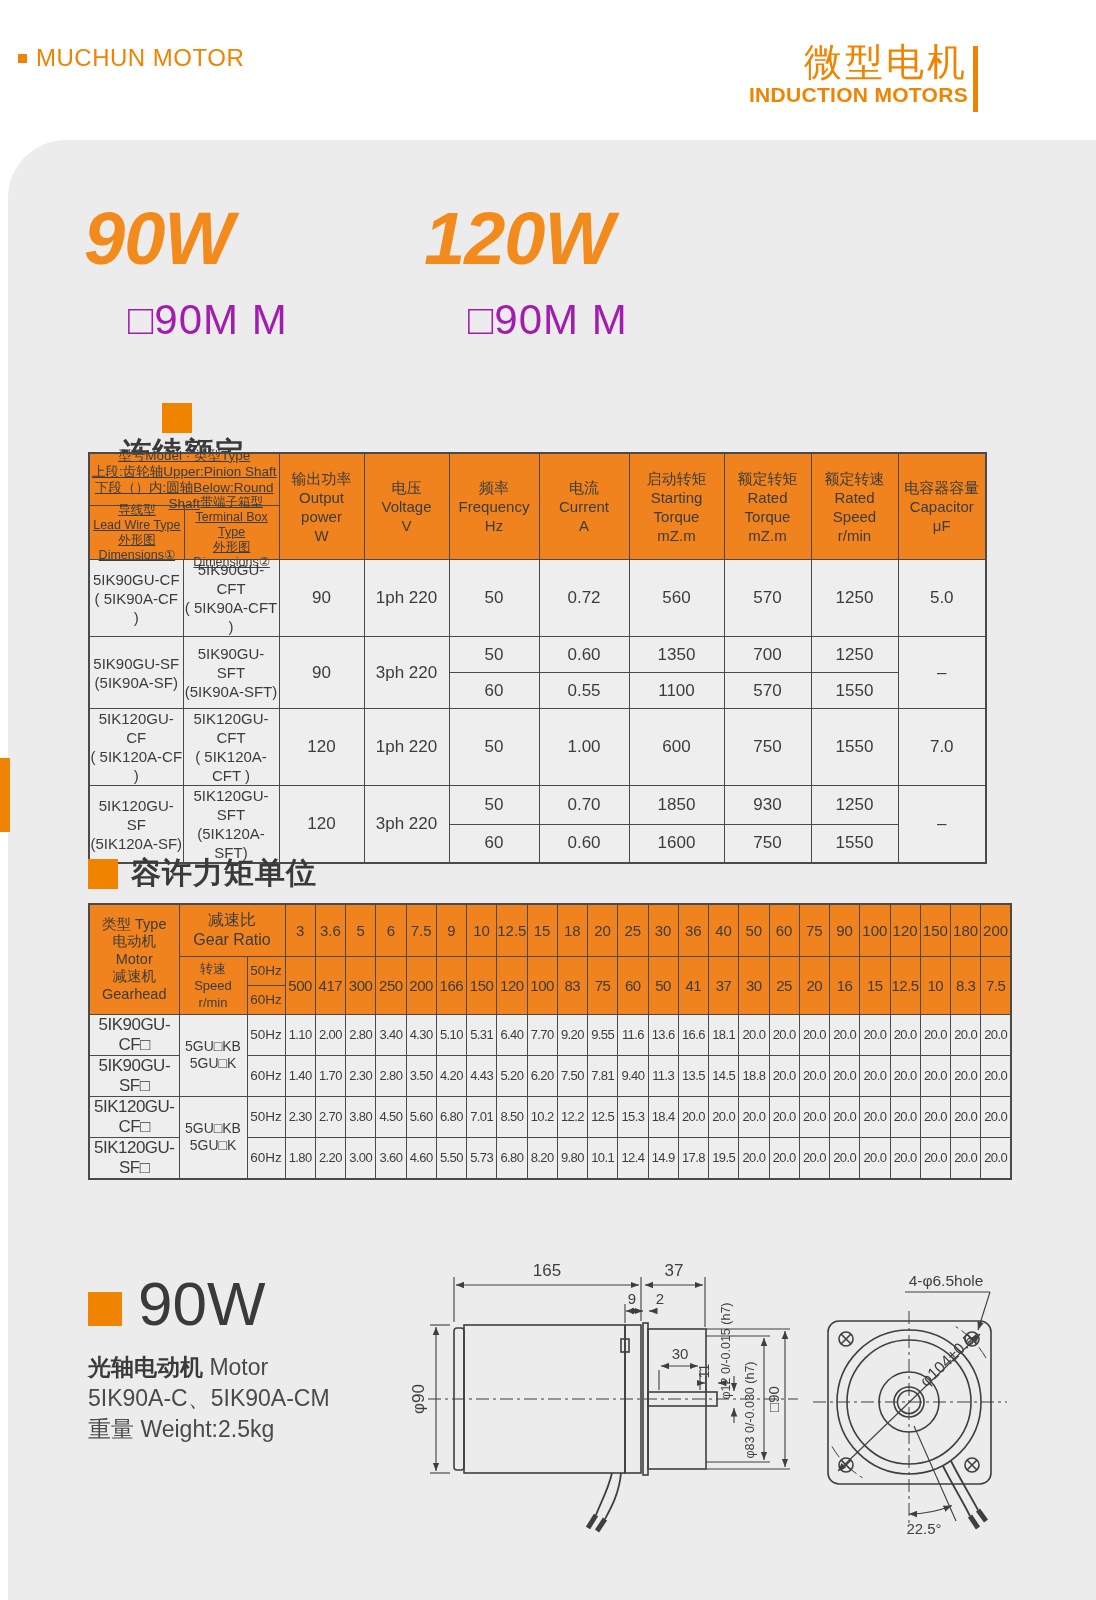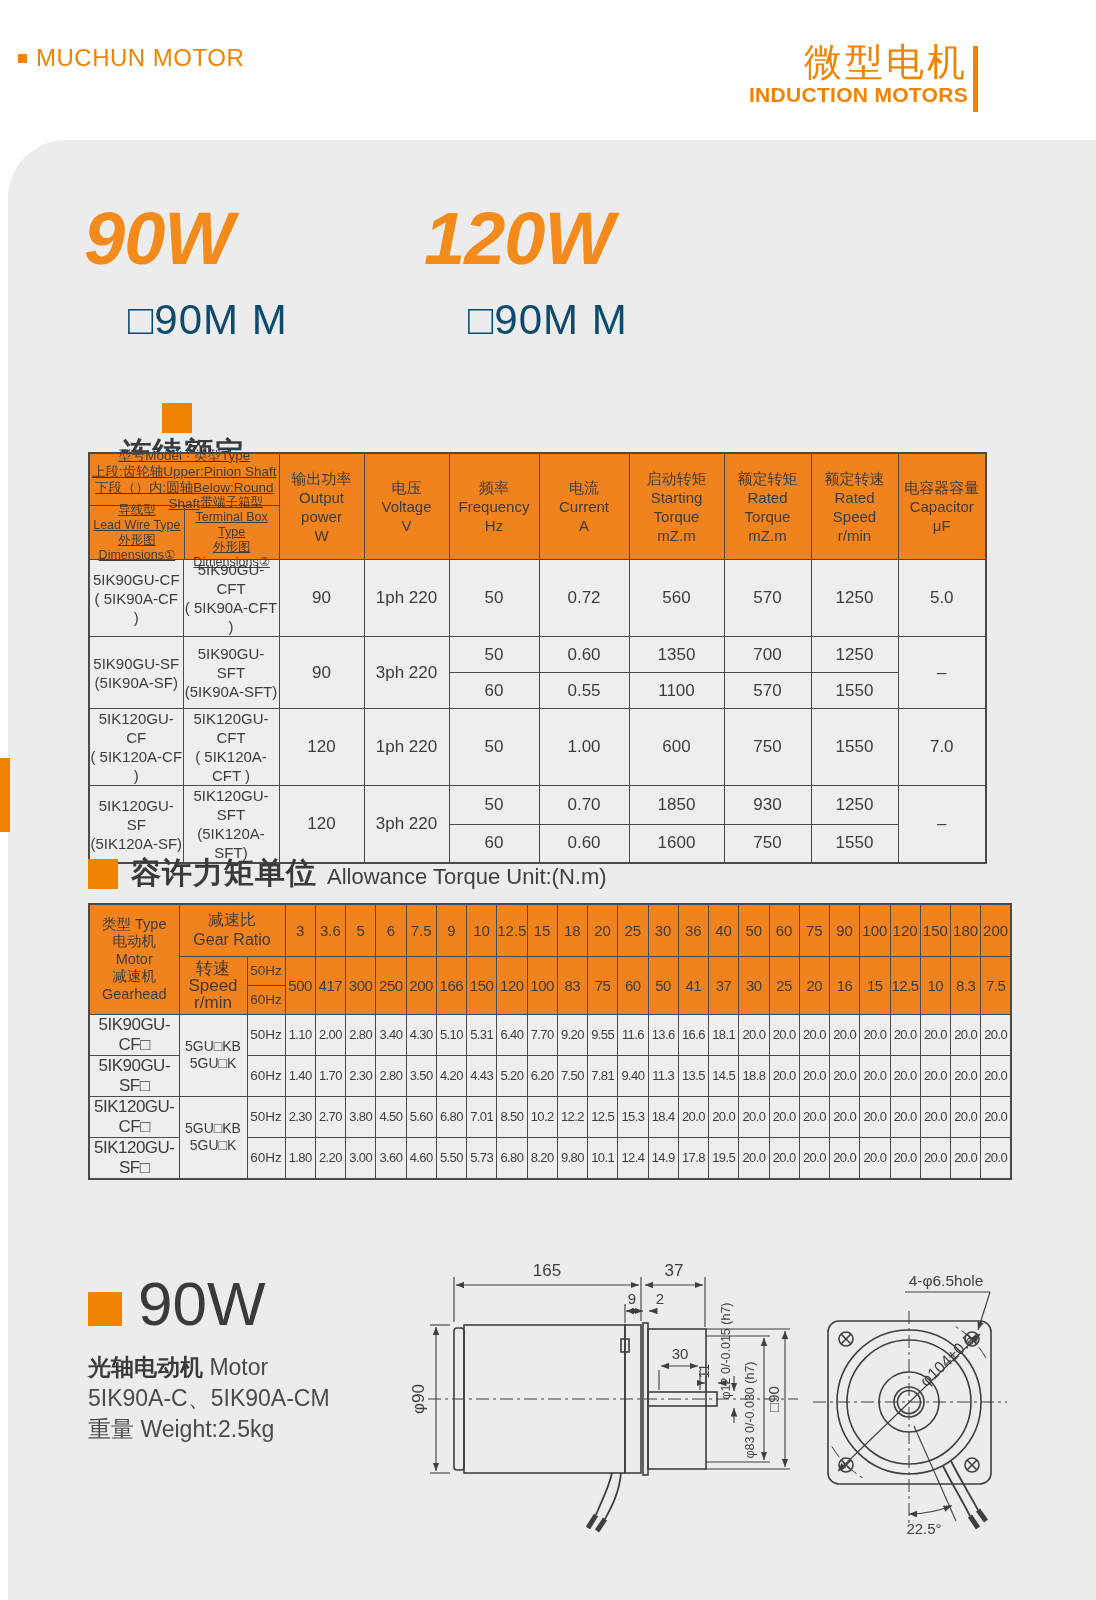--- a/index.html
+++ b/index.html
@@ -13,21 +13,21 @@
     background:#ececec;border-top-left-radius:58px;}
   .brand{left:18px;top:44px;font-size:24px;font-weight:normal;color:#f08300;
     display:flex;align-items:center;letter-spacing:0.5px;}
   .brand-bullet{width:9px;height:9px;background:#f08300;margin-right:9px;display:inline-block;}
   .hdr-right{right:128px;top:42px;text-align:right;color:#f08300;}
   .hdr-right .cn{font-size:38px;font-weight:normal;letter-spacing:3px;line-height:40px;}
   .hdr-right .en{font-size:21px;font-weight:bold;letter-spacing:0.3px;line-height:26px;}
   .hdr-bar{right:118px;top:46px;width:5px;height:66px;background:#f08300;}
   
   .ptitle{font-size:74px;font-weight:bold;font-style:italic;color:#f28b1b;letter-spacing:-1px;}
-  .pframe{font-size:42px;color:#0c4a6e;letter-spacing:1px;padding-left:44px;}
+  .pframe{font-size:42px;color:#a21caf;letter-spacing:1px;padding-left:44px;}
   
   .sec{display:flex;align-items:center;}
   .sec .sq{width:30px;height:30px;background:#f08300;margin-right:13px;}
   .sec .cn{font-size:30px;font-weight:bold;color:#3a3a3a;letter-spacing:1px;}
   .sec .en{font-size:22px;color:#404040;margin-left:10px;padding-top:6px;}
   
   table{border-collapse:collapse;table-layout:fixed;}
   th,td{border:1.5px solid #4a4a4a;text-align:center;vertical-align:middle;padding:0;
     font-weight:normal;color:#3c3c3c;}
   thead th{background:#f0831e;}
@@ -47,21 +47,21 @@
   .t1 td.model{font-size:15px;line-height:19px;}
   .t1 tr.r54{height:54px;}
   .t1 tr.r36{height:36px;}
   
   .t2{left:88px;top:903px;width:922px;border:2px solid #4a4a4a;}
   .t2 tr.h1{height:52px;}
   .t2 tr.h2{height:58px;}
   .t2 tbody tr{height:27px;}
   .t2 th.corner{font-size:14.5px;line-height:17.5px;}
   .t2 th.ratio{font-size:16px;line-height:20px;}
-  .t2 th.speedlbl{font-size:17px;line-height:17px;}
+  .t2 th.speedlbl{font-size:13px;line-height:17px;}
   .t2 th.hzstack{padding:0;font-size:13.5px;}
   .t2 th.hzstack div{height:28px;line-height:28px;}
   .t2 th.hzstack div:first-child{border-bottom:1.5px solid #4a4a4a;}
   .t2 tr.h1 th[data-name="cell"]{font-size:15px;}
   .t2 tr.h2 th[data-name="cell"]{font-size:15px;letter-spacing:-0.5px;}
   .t2 td[data-name="cell"]{font-size:13px;letter-spacing:-0.6px;}
   .t2 td.model{font-size:17px;letter-spacing:-0.5px;}
   .t2 td.gear{font-size:14px;line-height:17px;}
   .t2 td.hz{font-size:13.5px;}
   
@@ -269,21 +269,20 @@
       <td data-name="starting-torque">1600</td>
       <td data-name="rated-torque">750</td>
       <td data-name="rated-speed">1550</td>
     </tr>
   </tbody>
 </table>
 
 <div class="abs sec" style="left:88px;top:853px;" data-name="section-allowance-torque">
   <span class="sq" data-name="section-square-icon"></span>
   <span class="cn" data-name="section-title-cn">容许力矩单位</span>
-  <span class="en" data-name="section-title-en">Allowance Torque Unit:(N.m)</span>
 </div>
 
 <table class="abs t2" data-name="allowance-torque-table">
   <colgroup>
     <col style="width:90px">
       <col style="width:68px">
       <col style="width:38px">
     <col span="24" style="width:30.25px">
   </colgroup>
   <thead>

